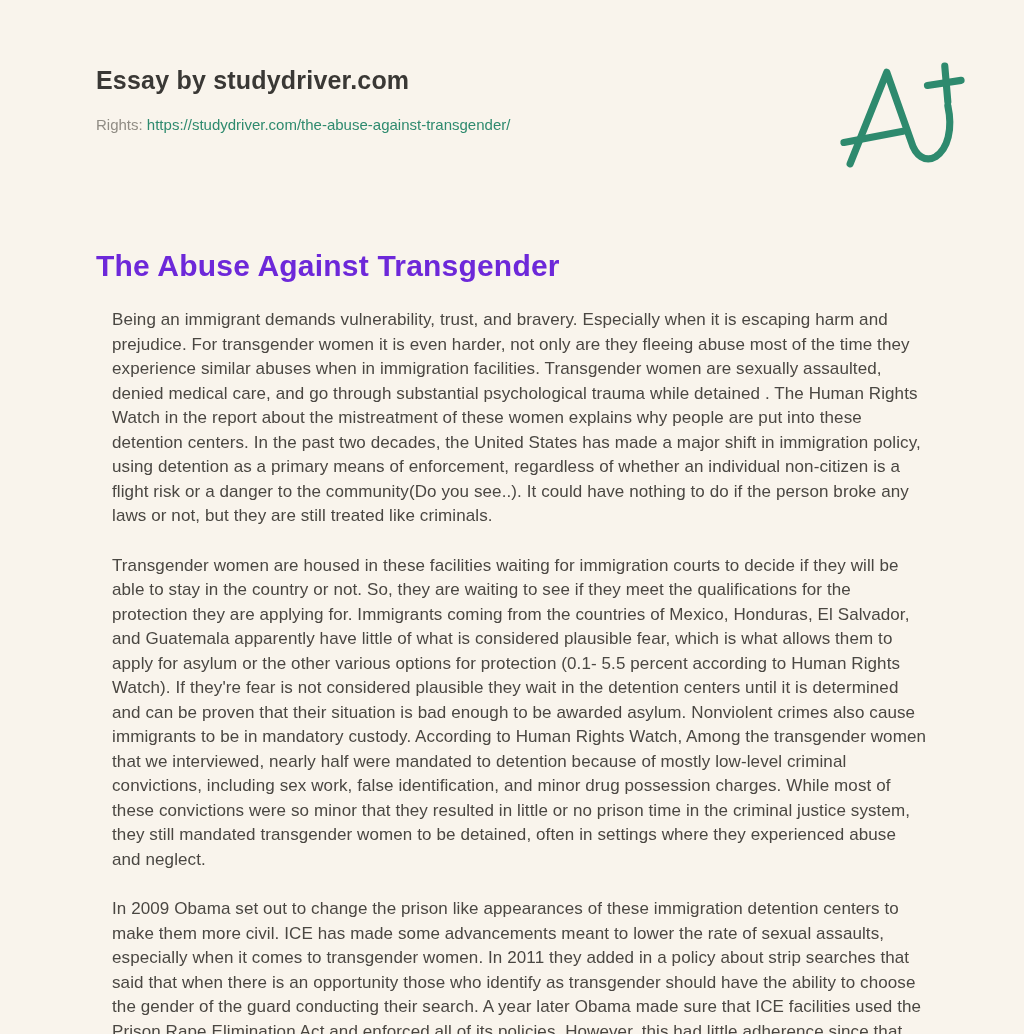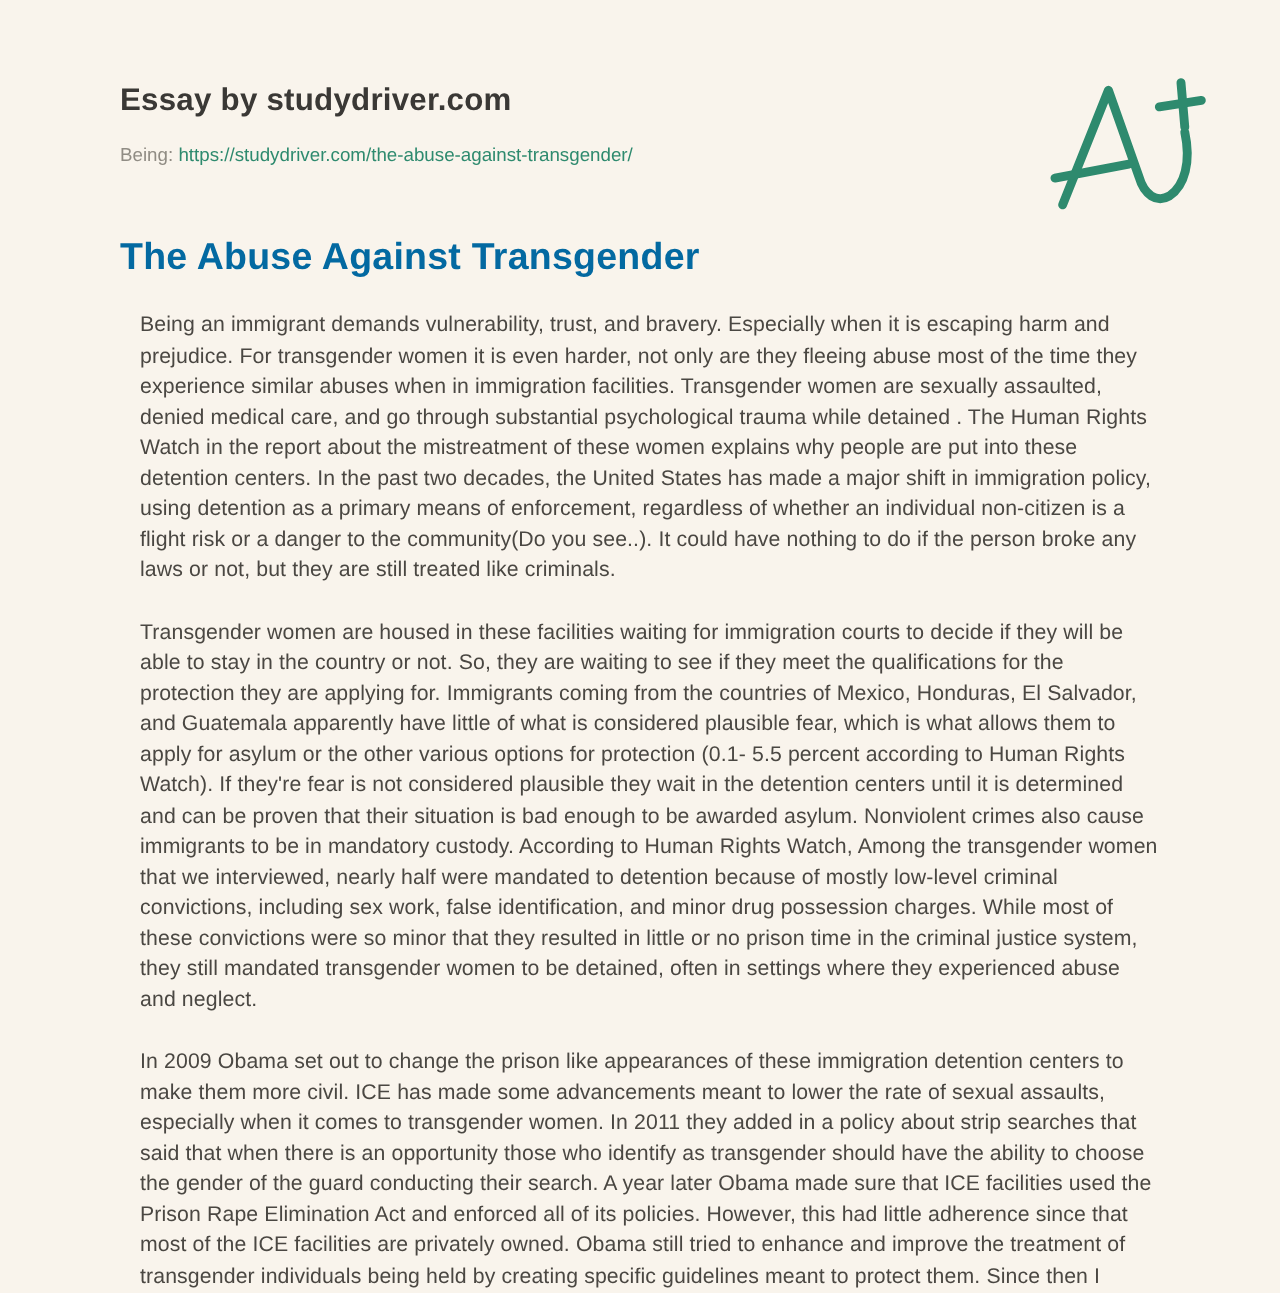--- a/index.html
+++ b/index.html
@@ -40,24 +40,24 @@
     text-decoration: none;
   }
   .logo {
     position: absolute;
     top: 60px;
     right: 58px;
     width: 130px;
     height: 112px;
   }
   .essay-title {
-    margin: 56px 0 0 0;
+    margin: 116px 0 0 0;
     font-size: 30px;
     font-weight: 700;
-    color: #0369a1;
+    color: #6d28d9;
     letter-spacing: 0.2px;
   }
   .essay-body {
     max-width: 834px;
   }
   .essay-body p {
     margin: 25px 0 0 16px;
     font-size: 17px;
     line-height: 24.5px;
     color: #4a4742;
@@ -76,21 +76,21 @@
       <path d="M103 6 L106 41"></path>
       <path d="M86 25 L119 20"></path>
     </g>
   </svg>
 
   <div class="content">
 
     <div>
       <h1 class="doc-header-title">Essay by studydriver.com</h1>
       <div class="source-line">
-        <span>Being:</span>
+        <span>Rights:</span>
         <a href="#">https://studydriver.com/the-abuse-against-transgender/</a>
       </div>
     </div>
 
     <h2 class="essay-title">The Abuse Against Transgender</h2>
 
     <div class="essay-body">
       <p>Being an immigrant demands vulnerability, trust, and bravery. Especially when it is escaping harm and prejudice. For transgender women it is even harder, not only are they fleeing abuse most of the time they experience similar abuses when in immigration facilities. Transgender women are sexually assaulted, denied medical care, and go through substantial psychological trauma while detained . The Human Rights Watch in the report about the mistreatment of these women explains why people are put into these detention centers. In the past two decades, the United States has made a major shift in immigration policy, using detention as a primary means of enforcement, regardless of whether an individual non-citizen is a flight risk or a danger to the community(Do you see..). It could have nothing to do if the person broke any laws or not, but they are still treated like criminals.</p>
       <p>Transgender women are housed in these facilities waiting for immigration courts to decide if they will be able to stay in the country or not. So, they are waiting to see if they meet the qualifications for the protection they are applying for. Immigrants coming from the countries of Mexico, Honduras, El Salvador, and Guatemala apparently have little of what is considered plausible fear, which is what allows them to apply for asylum or the other various options for protection (0.1- 5.5 percent according to Human Rights Watch). If they're fear is not considered plausible they wait in the detention centers until it is determined and can be proven that their situation is bad enough to be awarded asylum. Nonviolent crimes also cause immigrants to be in mandatory custody. According to Human Rights Watch, Among the transgender women that we interviewed, nearly half were mandated to detention because of mostly low-level criminal convictions, including sex work, false identification, and minor drug possession charges. While most of these convictions were so minor that they resulted in little or no prison time in the criminal justice system, they still mandated transgender women to be detained, often in settings where they experienced abuse and neglect.</p>
       <p>In 2009 Obama set out to change the prison like appearances of these immigration detention centers to make them more civil. ICE has made some advancements meant to lower the rate of sexual assaults, especially when it comes to transgender women. In 2011 they added in a policy about strip searches that said that when there is an opportunity those who identify as transgender should have the ability to choose the gender of the guard conducting their search. A year later Obama made sure that ICE facilities used the Prison Rape Elimination Act and enforced all of its policies. However, this had little adherence since that most of the ICE facilities are privately owned. Obama still tried to enhance and improve the treatment of transgender individuals being held by creating specific guidelines meant to protect them. Since then I</p>

